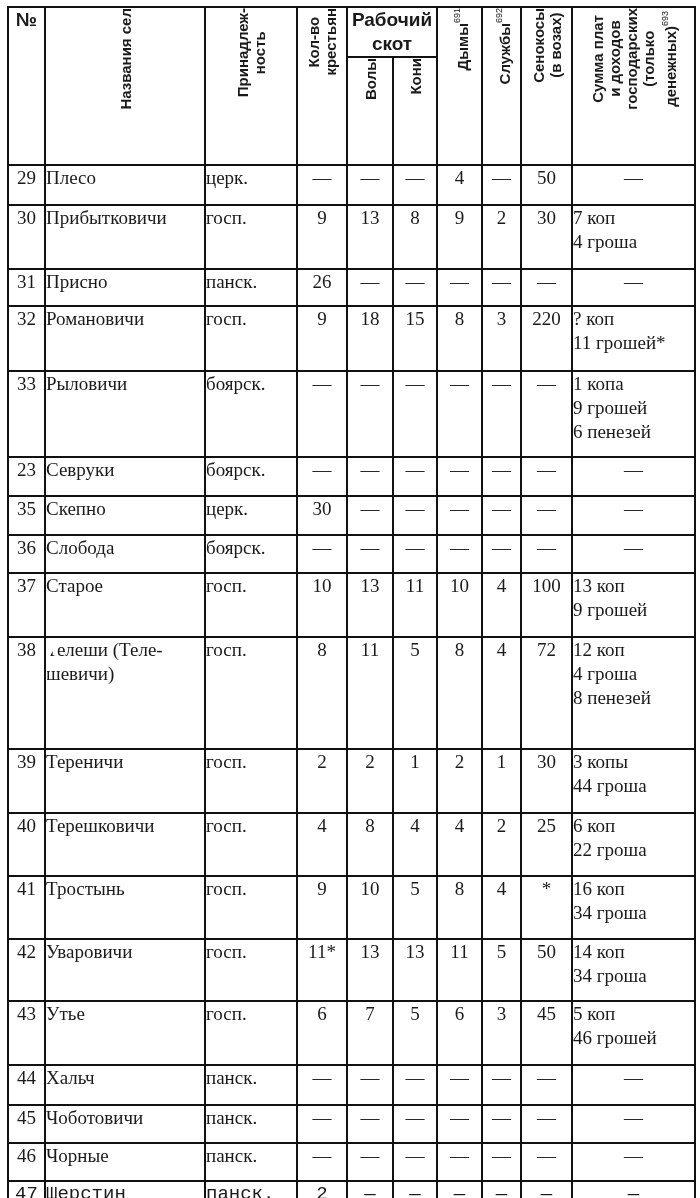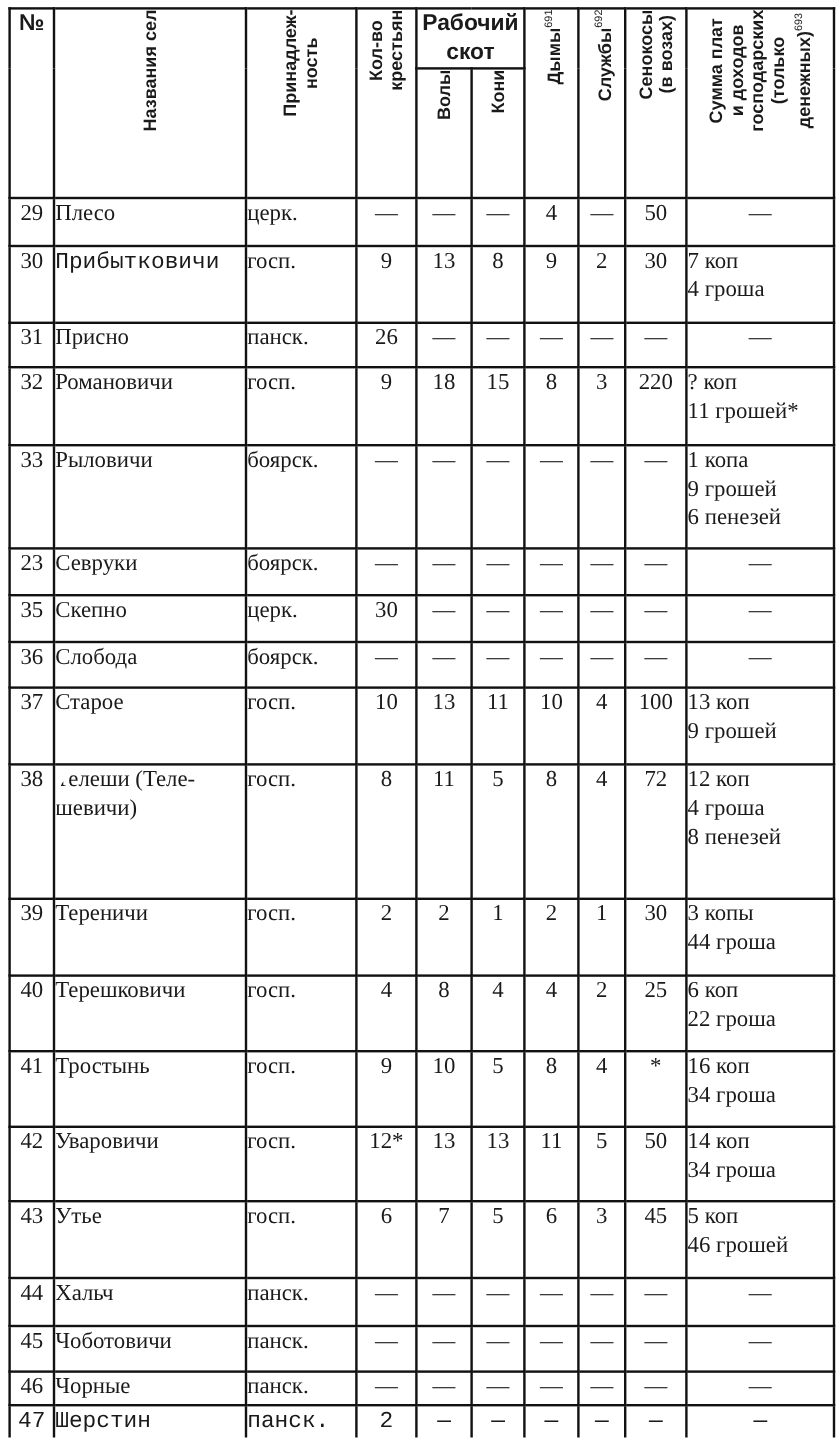--- a/index.html
+++ b/index.html
@@ -112,21 +112,21 @@
         <td class="c">—</td>
         <td class="c">4</td>
         <td class="c">—</td>
         <td class="c">50</td>
         <td class="sum dash">
           <span class="line">—</span>
         </td>
       </tr>
       <tr style="height: 64px;">
         <td class="n">30</td>
-        <td class="l" style="white-space: pre-line; font-family: Liberation Mono, monospace;">Прибытковичи</td>
+        <td class="l" style="white-space: pre-line;">Прибытковичи</td>
         <td class="l">госп.</td>
         <td class="c">9</td>
         <td class="c">13</td>
         <td class="c">8</td>
         <td class="c">9</td>
         <td class="c">2</td>
         <td class="c">30</td>
         <td class="sum">
           <span class="line">7 коп</span>
           <span class="line">4 гроша</span>
@@ -293,21 +293,21 @@
         <td class="c">*</td>
         <td class="sum">
           <span class="line">16 коп</span>
           <span class="line">34 гроша</span>
         </td>
       </tr>
       <tr style="height: 62px;">
         <td class="n">42</td>
         <td class="l" style="white-space: pre-line;">Уваровичи</td>
         <td class="l">госп.</td>
-        <td class="c">12*</td>
+        <td class="c">11*</td>
         <td class="c">13</td>
         <td class="c">13</td>
         <td class="c">11</td>
         <td class="c">5</td>
         <td class="c">50</td>
         <td class="sum">
           <span class="line">14 коп</span>
           <span class="line">34 гроша</span>
         </td>
       </tr>
@@ -347,21 +347,21 @@
         <td class="c">—</td>
         <td class="c">—</td>
         <td class="c">—</td>
         <td class="c">—</td>
         <td class="c">—</td>
         <td class="c">—</td>
         <td class="sum dash">
           <span class="line">—</span>
         </td>
       </tr>
-      <tr style="height: 28px;">
+      <tr style="height: 38px;">
         <td class="n">46</td>
         <td class="l" style="white-space: pre-line;">Чорные</td>
         <td class="l">панск.</td>
         <td class="c">—</td>
         <td class="c">—</td>
         <td class="c">—</td>
         <td class="c">—</td>
         <td class="c">—</td>
         <td class="c">—</td>
         <td class="sum dash">

